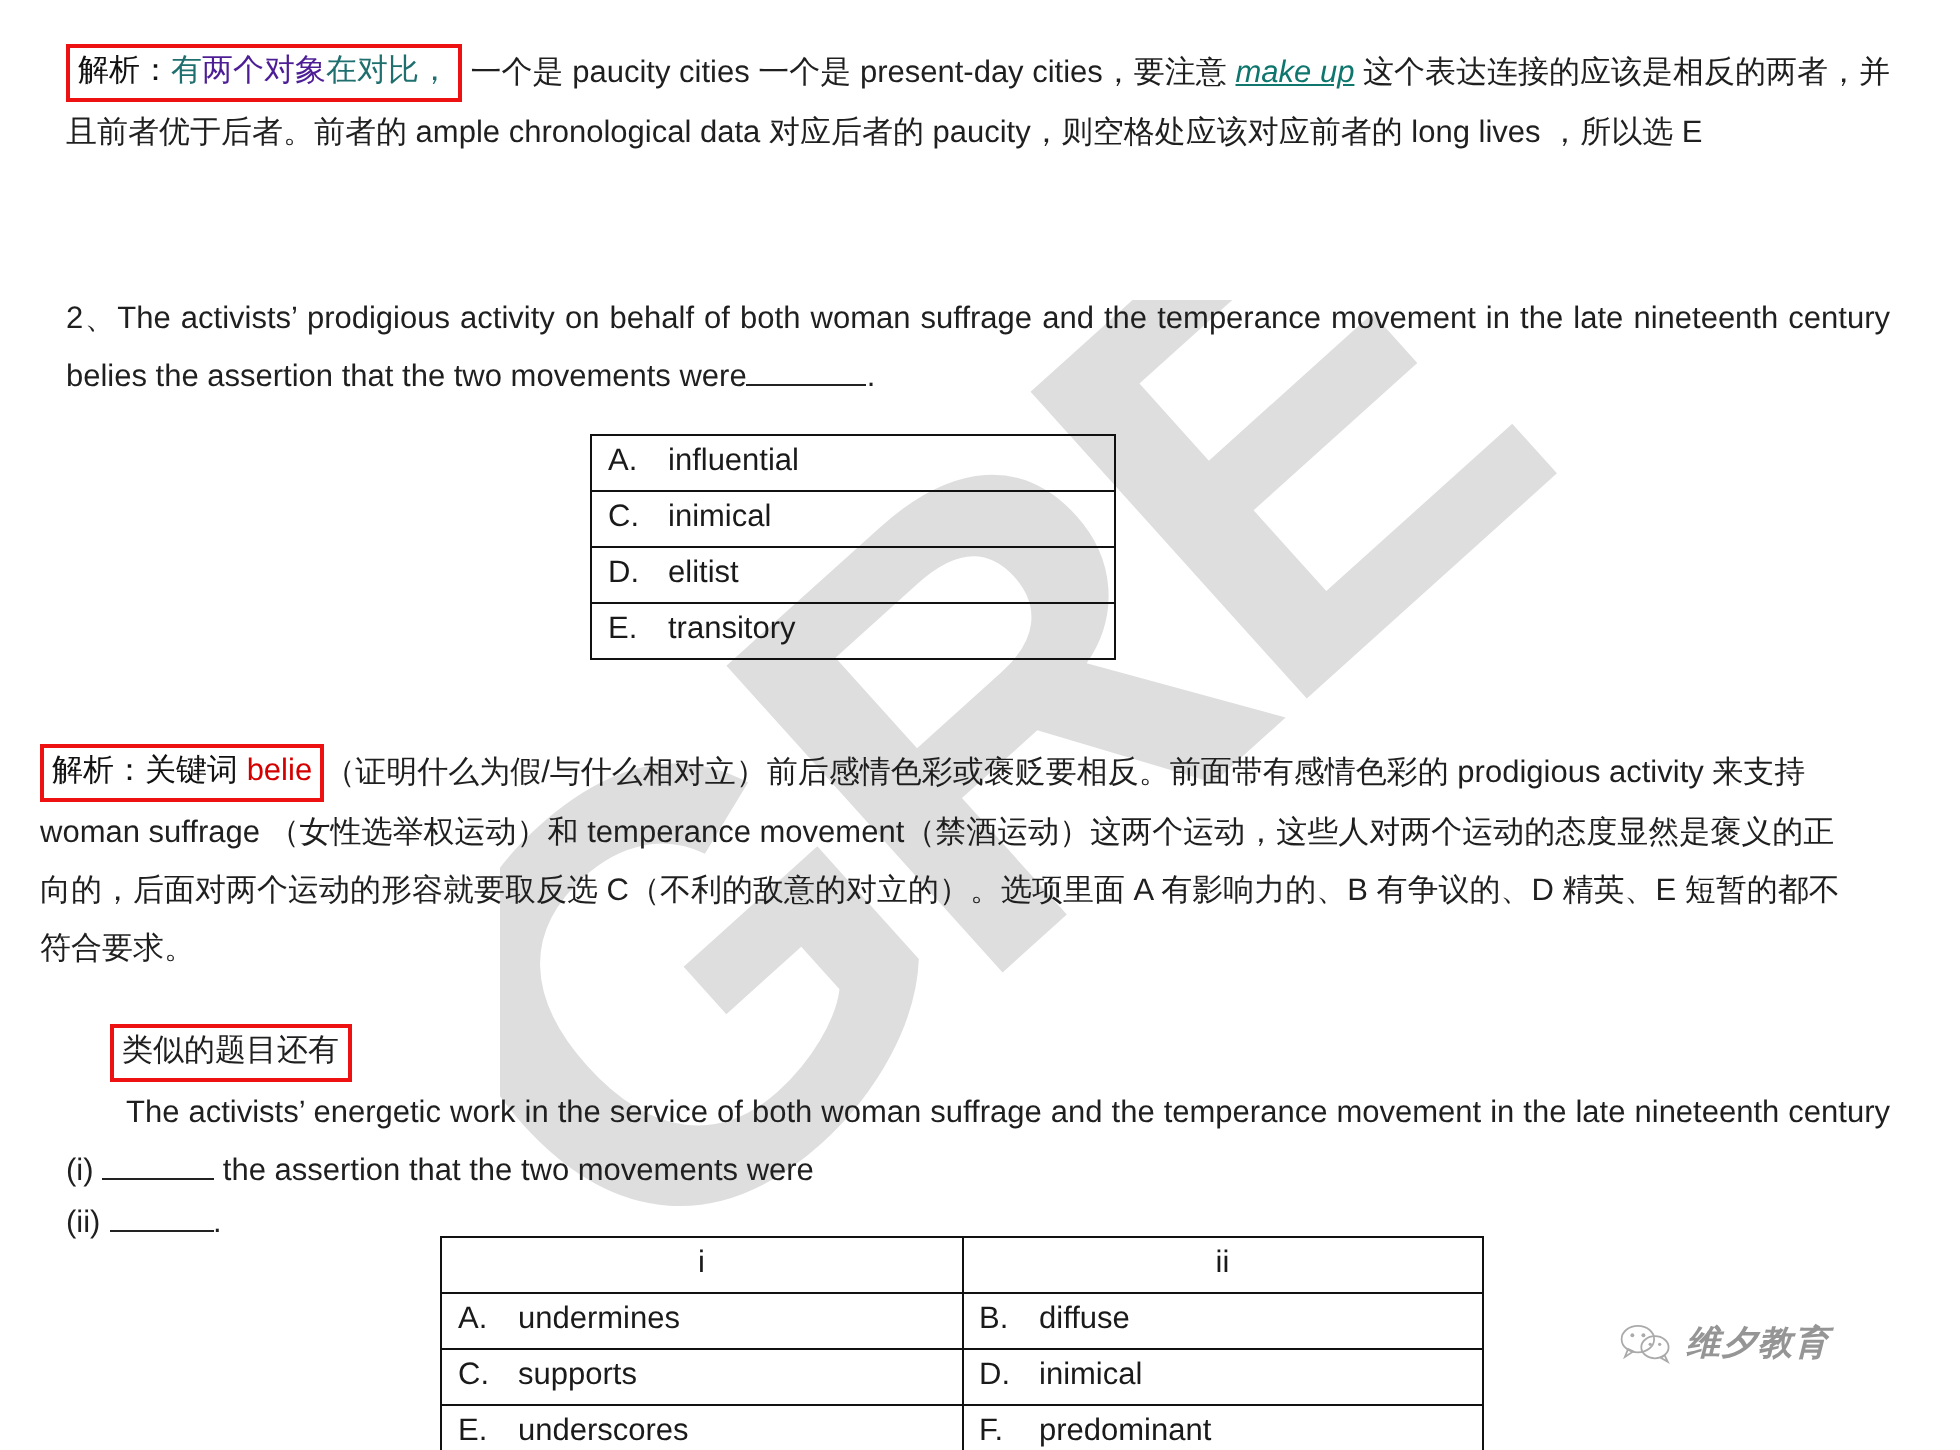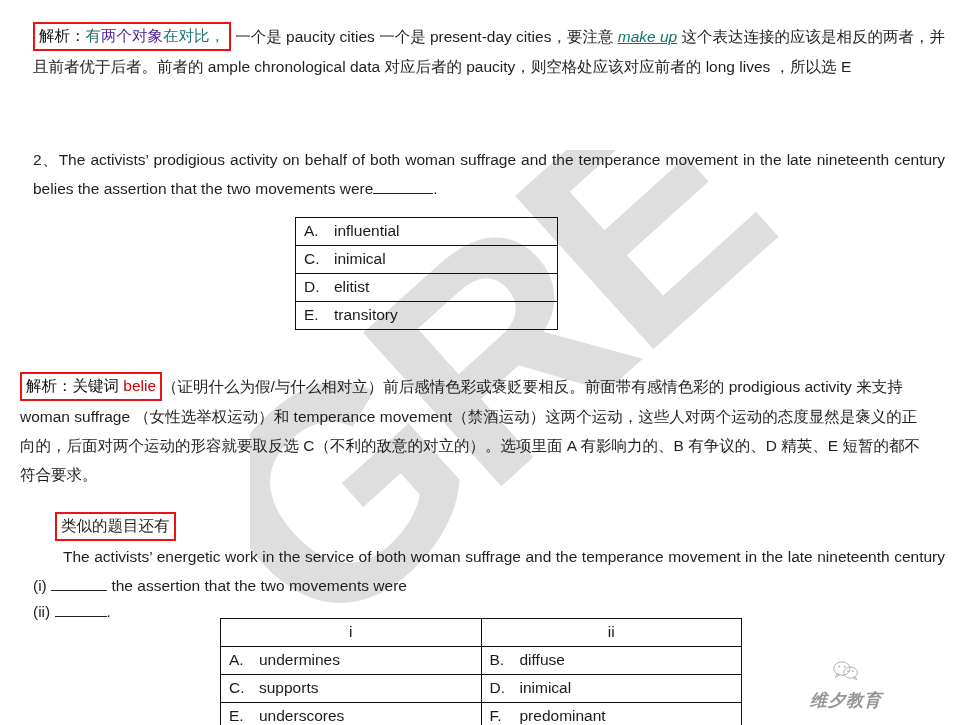--- a/index.html
+++ b/index.html
@@ -128,21 +128,20 @@
   
   #footer-logo {
     position: absolute;
     left: 810px;
     top: 660px;
     display: flex;
     align-items: center;
     gap: 7px;
     z-index: 4;
     opacity: 0.62;
-    flex-direction: column;
   }
   #footer-logo .wechat-icon { width: 26px; height: 22px; display: block; }
   #footer-logo .brand {
     font-family: "Liberation Sans", "DejaVu Sans", sans-serif;
     font-size: 17px;
     font-style: italic;
     font-weight: 700;
     color: #555;
     letter-spacing: 1px;
   }

